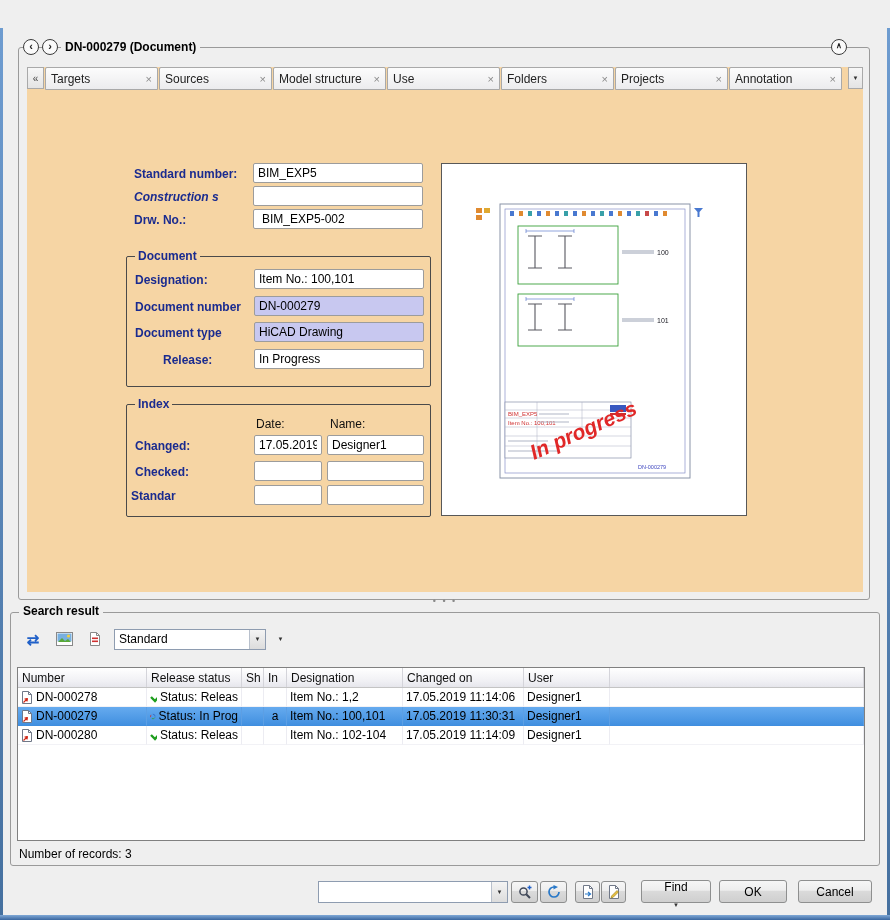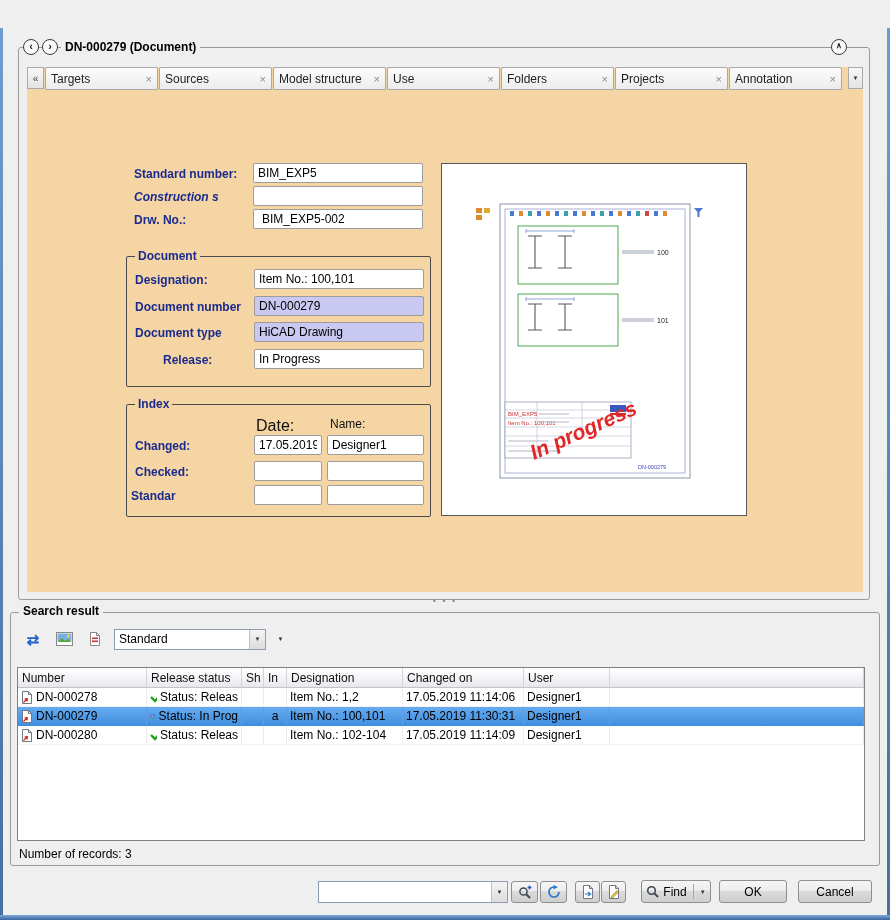--- a/index.html
+++ b/index.html
@@ -75,21 +75,21 @@
   .trow{height:19px;}
   .trow .tc{display:flex;align-items:center;padding:0 3px;border-right:1px solid #ECECF2;border-bottom:1px solid #F2F2F6;
     font-size:12px;overflow:hidden;white-space:nowrap;gap:3px;}
   .trow.selected{background:linear-gradient(#66ABEF,#3F8EDF);}
   .trow.selected .tc{border-right-color:#5C9FE4;border-bottom-color:#3F8EDF;}
   .tc.center{justify-content:center;}
   .records{position:absolute;left:8px;top:234px;font-size:12px;color:#000;}
 
   
   .btn{position:absolute;height:23px;border:1px solid #8E8F8F;border-radius:3px;display:flex;align-items:center;justify-content:center;
-    background:linear-gradient(180deg,#F6F6F6 0%,#EDEDED 45%,#DBDBDB 46%,#CFCFCF 100%);font-size:12px;gap:4px;}
+    background:linear-gradient(180deg,#F6F6F6 0%,#EDEDED 45%,#DBDBDB 46%,#CFCFCF 100%);font-size:12px;gap:4px;flex-direction:column;}
   .btn .sep{width:1px;height:15px;background:#A8A8A8;margin:0 2px;}
   .combo2{position:absolute;left:318px;top:881px;width:190px;height:22px;}
 </style>
 </head>
 <body>
 
 <div class="window">
 
 
   <div class="gbox" style="left:18px;top:47px;width:852px;height:553px;">
@@ -159,21 +159,21 @@
         <label class="nv abs" style="left:8px;top:43px;">Document number</label>
         <input class="field ro" style="left: 127px; top: 39px;" value="DN-000279">
         <label class="nv abs" style="left:8px;top:69px;">Document type</label>
         <input class="field ro" style="left: 127px; top: 65px;" value="HiCAD Drawing">
         <label class="nv abs" style="left:8px;top:96px;margin-left:28px;">Release:</label>
         <input class="field" style="left: 127px; top: 92px;" value="In Progress">
       </div>
 
       <div class="grp" style="left:99px;top:337px;width:305px;height:113px;">
         <span class="grp-legend nv">Index</span>
-        <span class="abs" style="left:129px;top:12px;font-size:16px;color:#101010;">Date:</span>
+        <span class="abs" style="left:129px;top:12px;font-size:12px;color:#101010;">Date:</span>
         <span class="abs" style="left:203px;top:12px;font-size:12px;color:#101010;">Name:</span>
 
         <label class="nv abs" style="left:8px;top:34px;">Changed:</label>
         <input class="field" style="left: 127px; top: 30px; width: 68px;" value="17.05.2019">
         <input class="field" style="left: 200px; top: 30px; width: 97px;" value="Designer1">
 
         <label class="nv abs" style="left:8px;top:60px;">Checked:</label>
         <input class="field" style="left: 127px; top: 56px; width: 68px;" value="">
         <input class="field" style="left: 200px; top: 56px; width: 97px;" value="">
 

